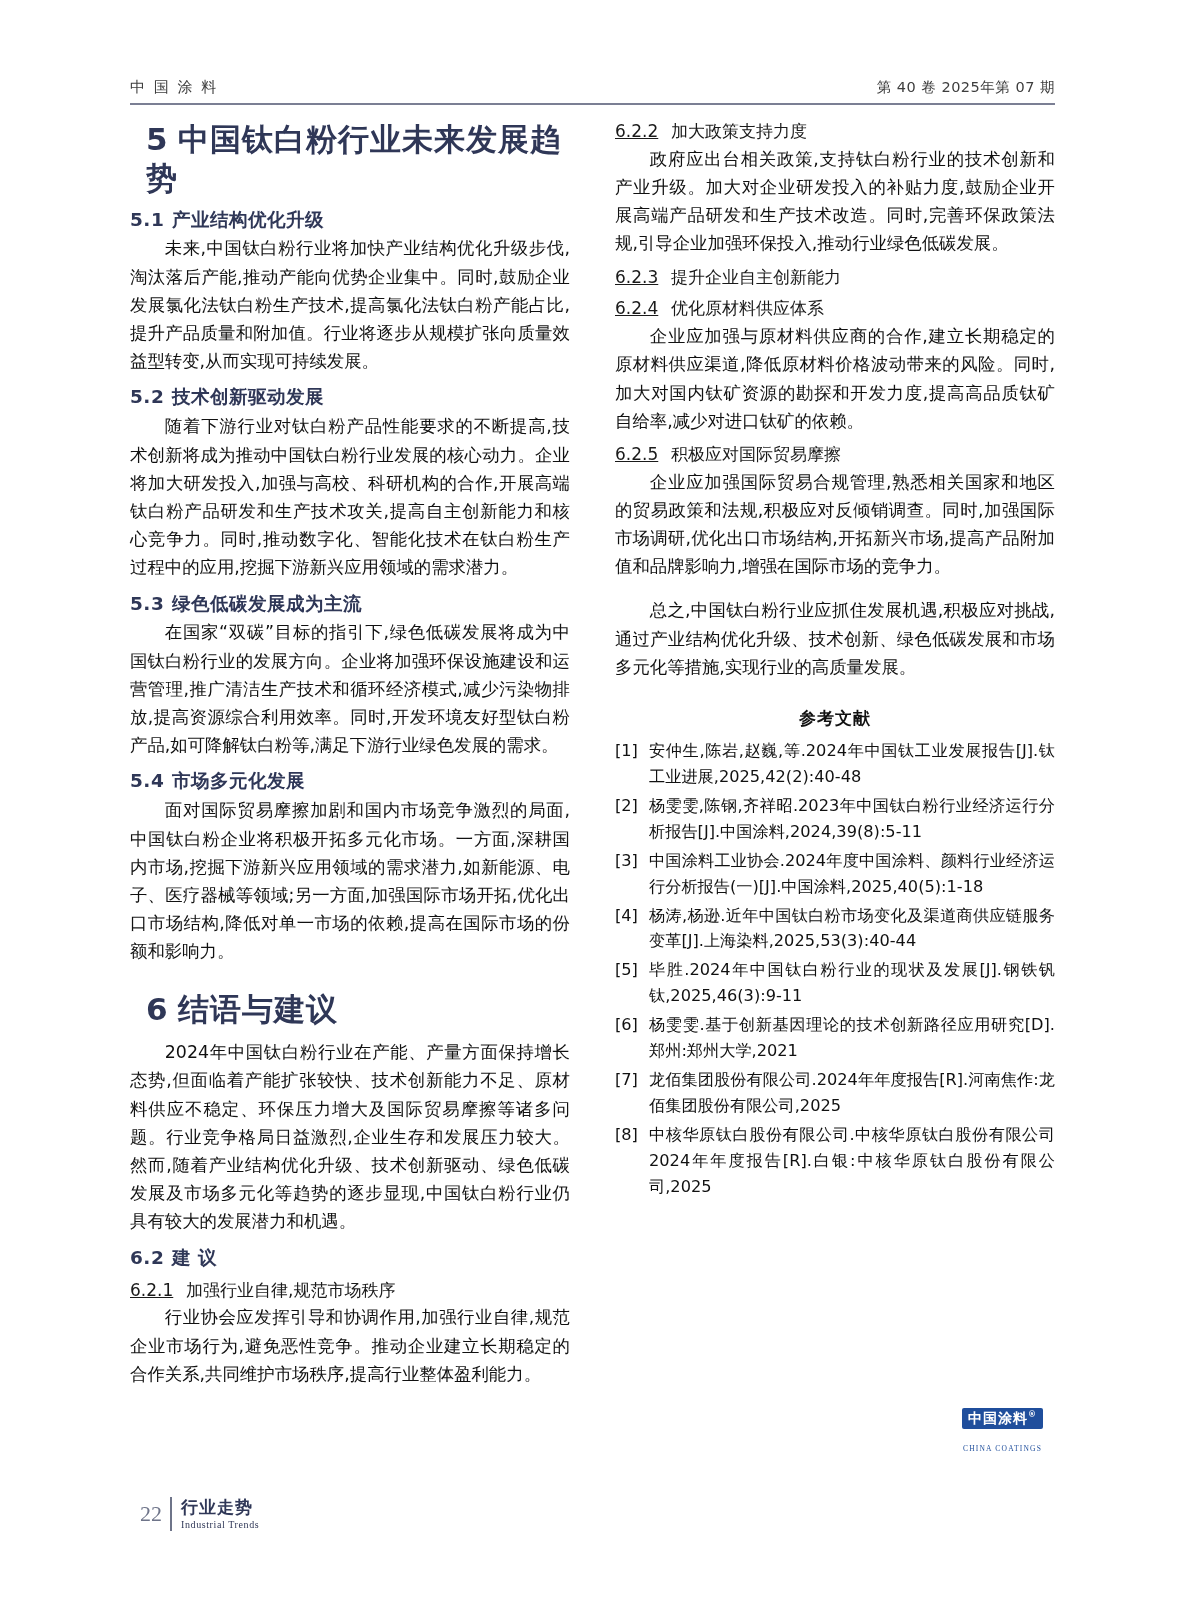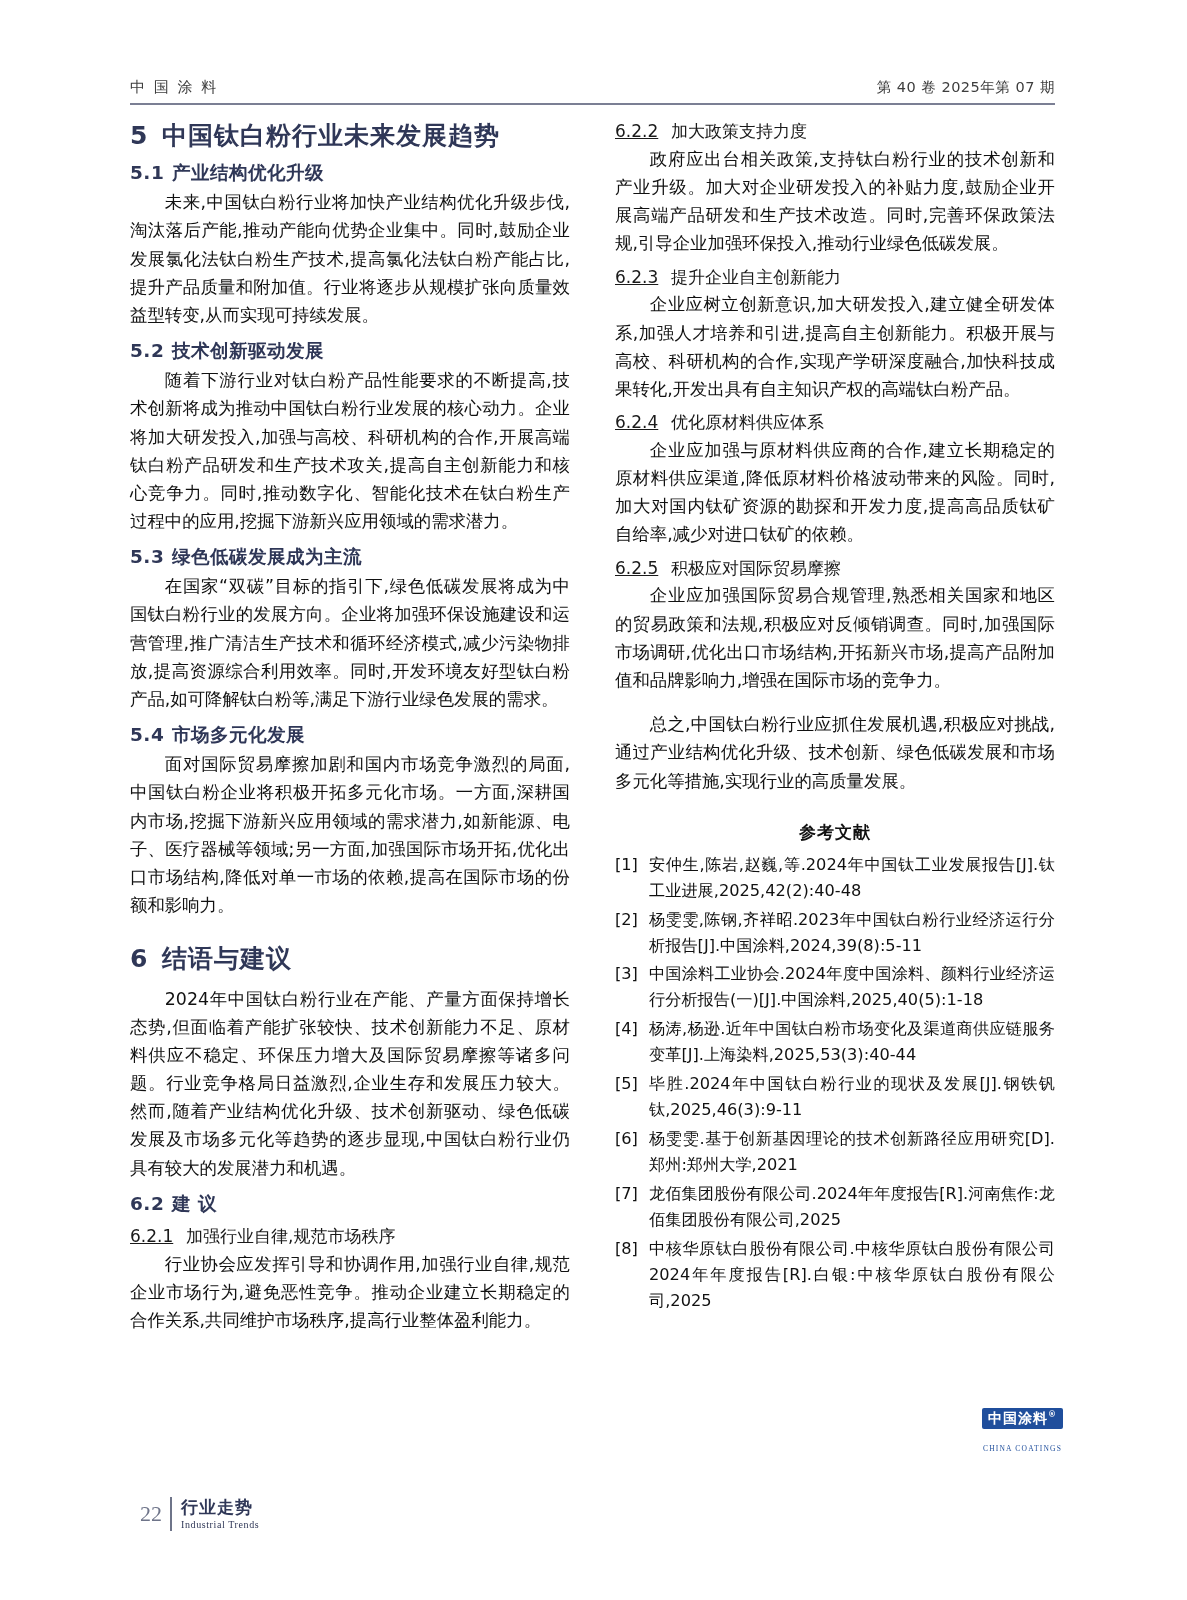--- a/index.html
+++ b/index.html
@@ -47,24 +47,24 @@
   
   .col {
     position: absolute;
     top: 120px;
     width: 440px;
   }
   .col-left { left: 130px; }
   .col-right { left: 615px; }
 
   h1.sec {
-    font-size: 25px;
+    font-size: 31px;
     font-weight: bold;
     color: #2f3757;
-    margin: 0 0 10px 0;
+    margin: 0 0 10px 16px;
     letter-spacing: 1px;
     line-height: 1.25;
   }
   h1.sec .num {
     display: inline-block;
     min-width: 32px;
   }
   h2.sub {
     font-size: 18.5px;
     font-weight: bold;
@@ -118,21 +118,21 @@
     text-align: justify;
   }
   .ref-item .tag {
     position: absolute;
     left: 0;
     top: 0;
   }
   
   .logo {
     position: absolute;
-    right: 124px;
+    right: 144px;
     top: 1408px;
     text-align: center;
     line-height: 1;
   }
   .logo .mark {
     display: inline-block;
     background: #1f4e9c;
     color: #fff;
     font-size: 14px;
     font-weight: bold;
@@ -242,21 +242,20 @@
   <div class="col col-right">
 
     <h3 class="subsub" style="margin-top:0;">
       <span class="num">6.2.2</span><span>加大政策支持力度</span>
     </h3>
     <p class="body">政府应出台相关政策,支持钛白粉行业的技术创新和产业升级。加大对企业研发投入的补贴力度,鼓励企业开展高端产品研发和生产技术改造。同时,完善环保政策法规,引导企业加强环保投入,推动行业绿色低碳发展。</p>
 
     <h3 class="subsub">
       <span class="num">6.2.3</span><span>提升企业自主创新能力</span>
     </h3>
-    <p class="body">企业应树立创新意识,加大研发投入,建立健全研发体系,加强人才培养和引进,提高自主创新能力。积极开展与高校、科研机构的合作,实现产学研深度融合,加快科技成果转化,开发出具有自主知识产权的高端钛白粉产品。</p>
 
     <h3 class="subsub">
       <span class="num">6.2.4</span><span>优化原材料供应体系</span>
     </h3>
     <p class="body">企业应加强与原材料供应商的合作,建立长期稳定的原材料供应渠道,降低原材料价格波动带来的风险。同时,加大对国内钛矿资源的勘探和开发力度,提高高品质钛矿自给率,减少对进口钛矿的依赖。</p>
 
     <h3 class="subsub">
       <span class="num">6.2.5</span><span>积极应对国际贸易摩擦</span>
     </h3>
     <p class="body">企业应加强国际贸易合规管理,熟悉相关国家和地区的贸易政策和法规,积极应对反倾销调查。同时,加强国际市场调研,优化出口市场结构,开拓新兴市场,提高产品附加值和品牌影响力,增强在国际市场的竞争力。</p>

